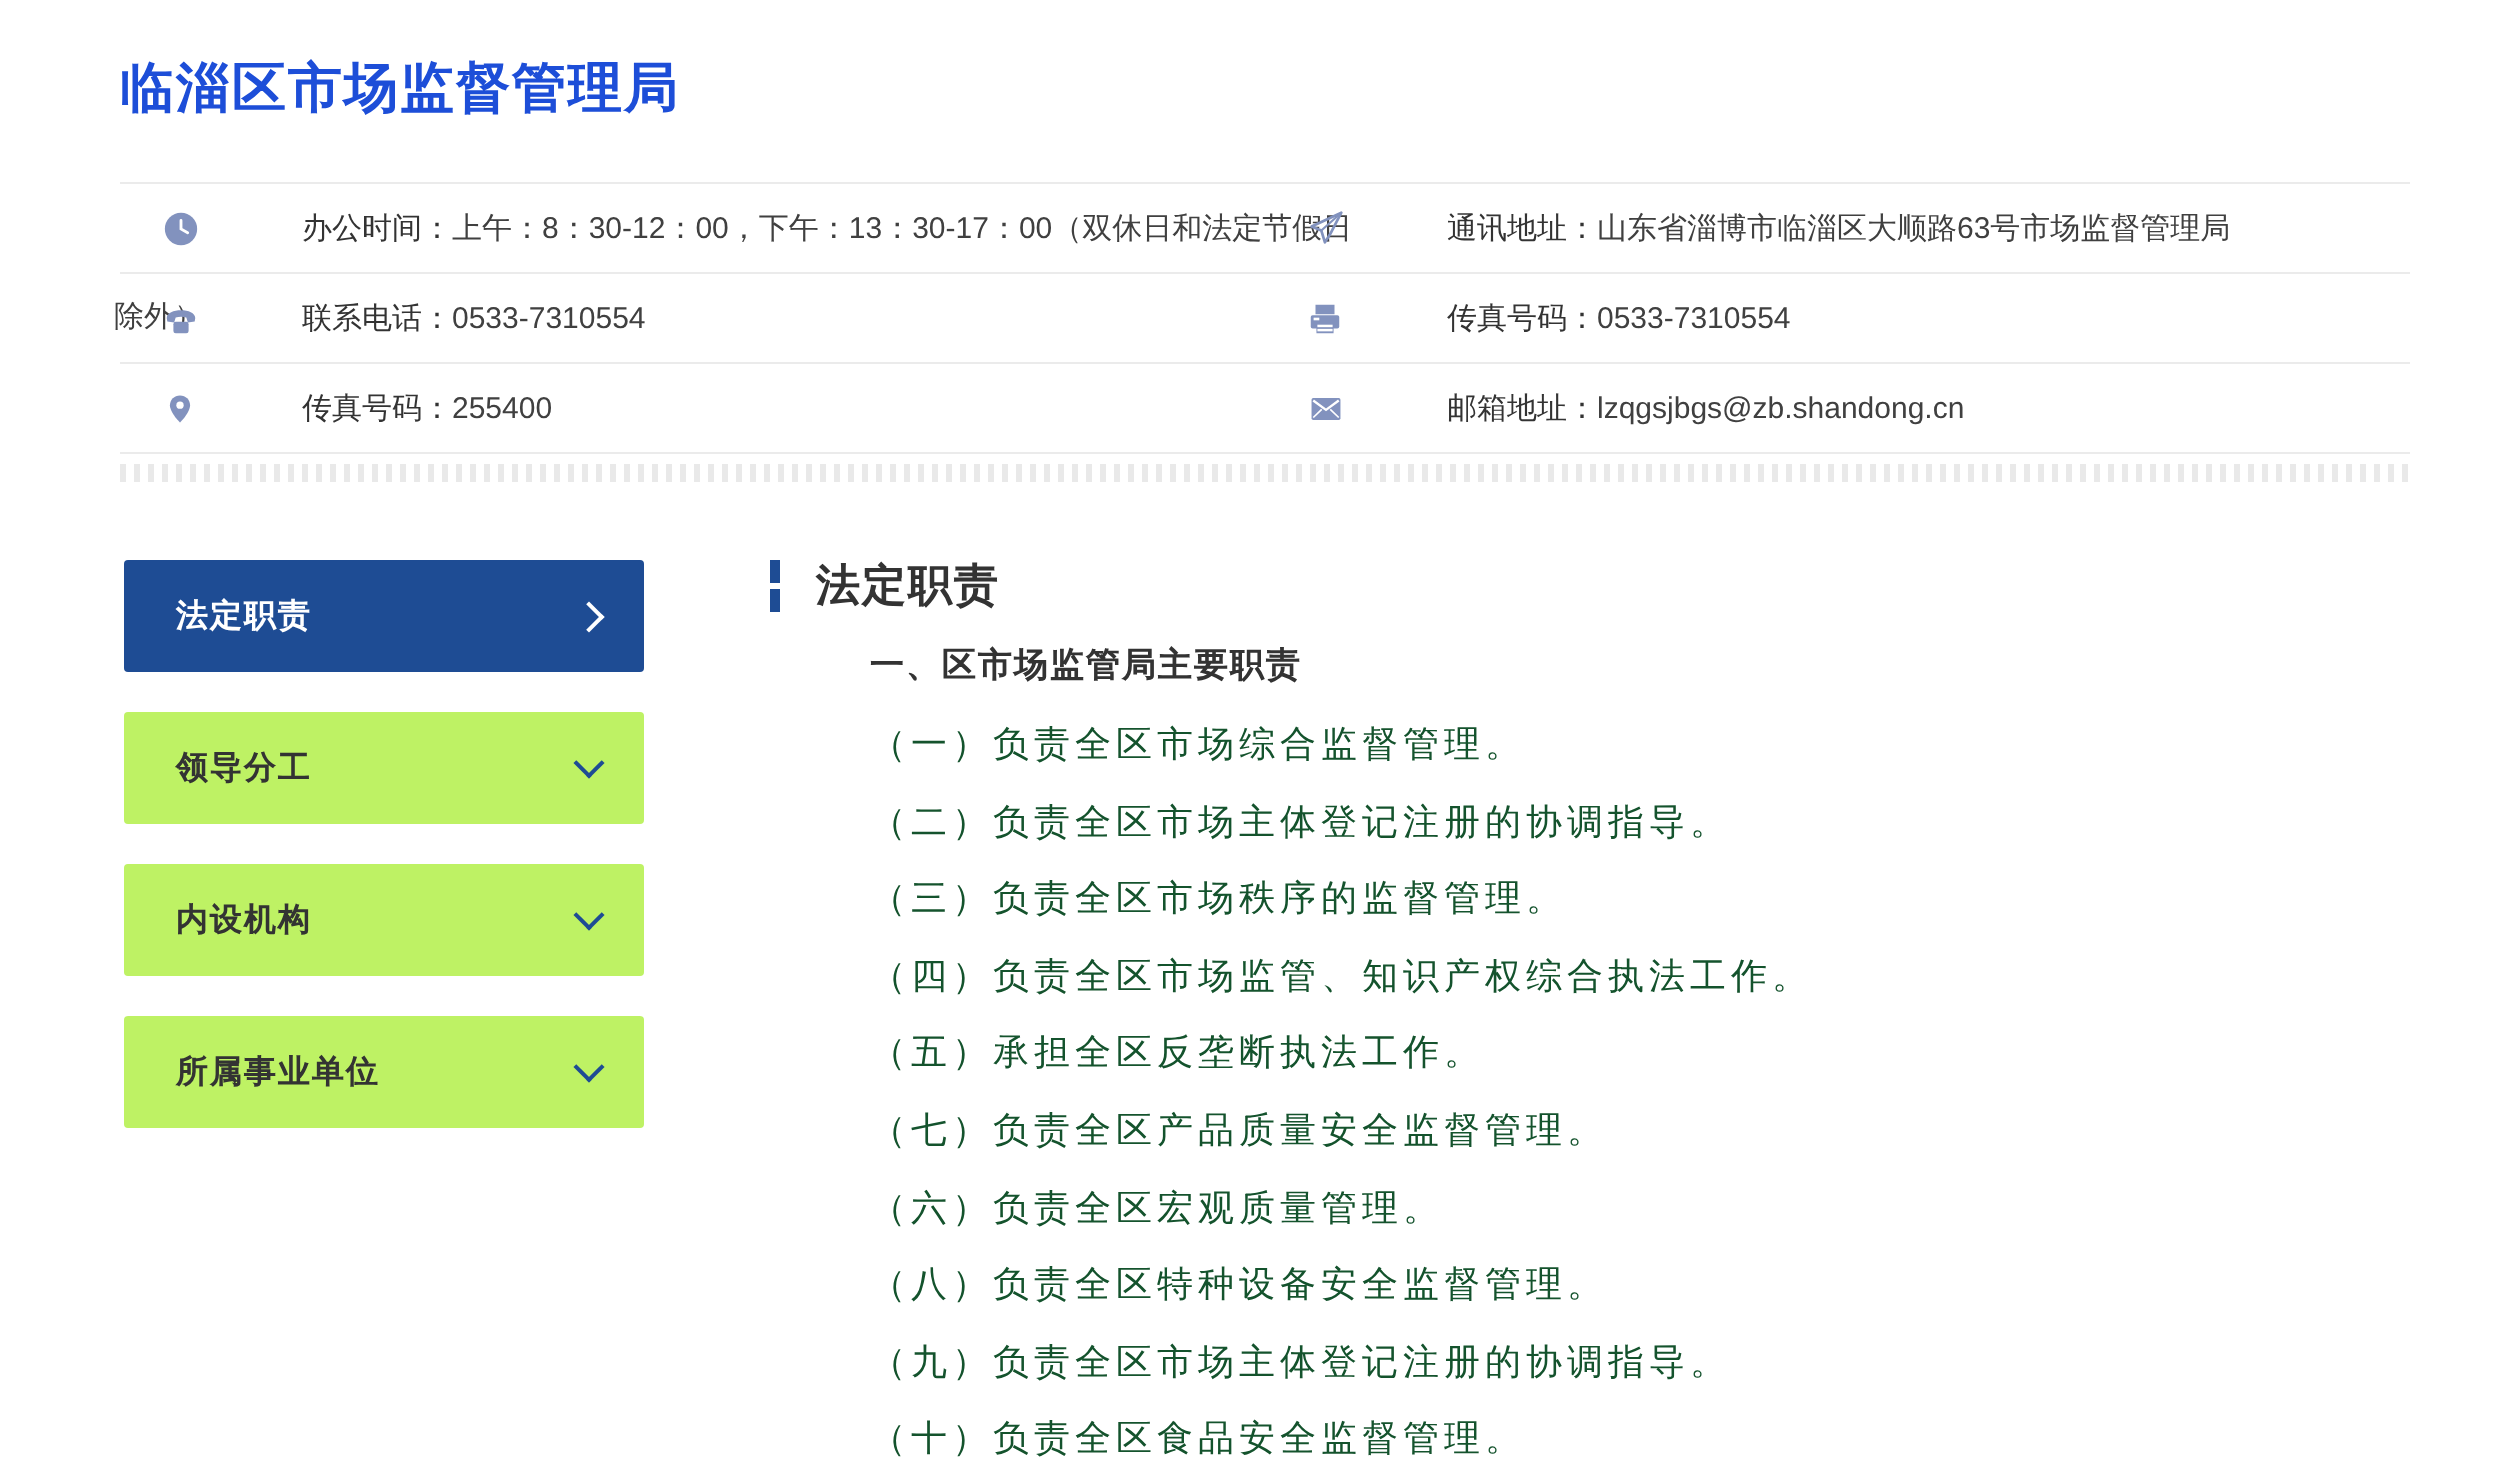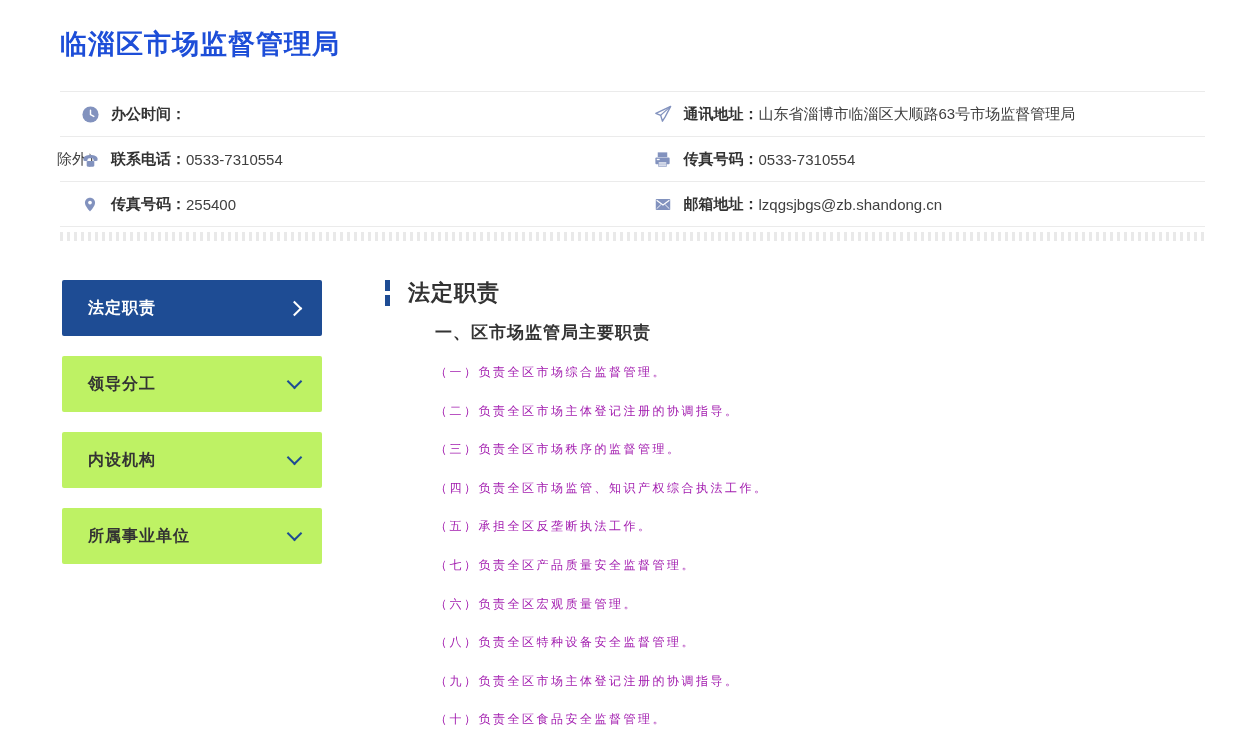--- a/index.html
+++ b/index.html
@@ -13,21 +13,21 @@
     color:#1d4ed8;letter-spacing:1px;margin:0;
   }
   
   .info{
     position:absolute;left:60px;top:91px;width:1145px;border-top:1px solid #ebebeb;
   }
   .info-row{display:flex;height:44px;border-bottom:1px solid #ebebeb;position:relative;}
   .info-cell{width:50%;display:flex;align-items:center;padding-left:20px;box-sizing:border-box;}
   .info-icon{flex:none;display:flex;align-items:center;justify-content:center;
     width:20px;height:20px;margin-right:11px;color:#8292be;position:relative;z-index:2;}
-  .info-label{font-weight:bold;font-size:15px;color:#333;white-space:nowrap;}
+  .info-label{font-weight:normal;font-size:15px;color:#333;white-space:nowrap;margin-left:40px;}
   .info-value{font-size:15px;color:#404040;white-space:nowrap;}
   .overflow-text{
     position:absolute;left:-3px;top:0;height:44px;line-height:44px;
     font-size:15px;color:#404040;z-index:1;white-space:nowrap;
   }
   
   .stripe{
     position:absolute;left:60px;top:232px;width:1145px;height:9px;
     background:repeating-linear-gradient(90deg,#e9e9e9 0 3px,transparent 3px 7px);
   }
@@ -49,39 +49,40 @@
   .marker{
     width:5px;height:26px;margin-right:18px;flex:none;
     background:linear-gradient(#1e4c94 0 44%,#ffffff 44% 56%,#1e4c94 56% 100%);
   }
   .heading{font-size:22px;font-weight:bold;color:#333;letter-spacing:1px;}
   .subheading{margin:13px 0 0 50px;font-size:17px;font-weight:bold;color:#333;letter-spacing:1px;}
   .duties{margin:9px 0 0 50px;padding:0;list-style:none;}
   .duties li{
     height:38.6px;line-height:38.6px;white-space:nowrap;
     font-family:"Liberation Serif","DejaVu Serif",serif;
-    font-size:12px;letter-spacing:2.5px;color:#a21caf;
+    font-size:18px;letter-spacing:2.5px;color:#14532d;
   }
 </style>
 </head>
 <body>
 
 <h1 class="page-title">临淄区市场监督管理局</h1>
 
 <div class="info">
 
   <div class="info-row">
     <div class="info-cell">
       <span class="info-icon">
         <svg viewBox="0 0 20 20" width="19" height="19">
             <circle cx="10" cy="10" r="8.5" fill="currentColor"></circle>
             <path d="M10 5.5V10l3.5 2" stroke="#fff" stroke-width="1.5" fill="none" stroke-linecap="round"></path>
           </svg>
       </span>
       <span class="info-label">办公时间：</span>
+      <span class="info-value">上午：8：30-12：00，下午：13：30-17：00（双休日和法定节假日</span>
     </div>
     <div class="info-cell">
       <span class="info-icon">
         <svg viewBox="0 0 20 20" width="18" height="18">
             <path d="M18.5 1.5 L2 9.2 l5.4 2.2 L9.4 18 l3-4.8 6.1-11.7 z" fill="none" stroke="currentColor" stroke-width="1.5" stroke-linejoin="round"></path>
             <path d="M7.4 11.4 L18.5 1.5" stroke="currentColor" stroke-width="1.2" fill="none"></path>
           </svg>
       </span>
       <span class="info-label">通讯地址：</span>
       <span class="info-value">山东省淄博市临淄区大顺路63号市场监督管理局</span>

